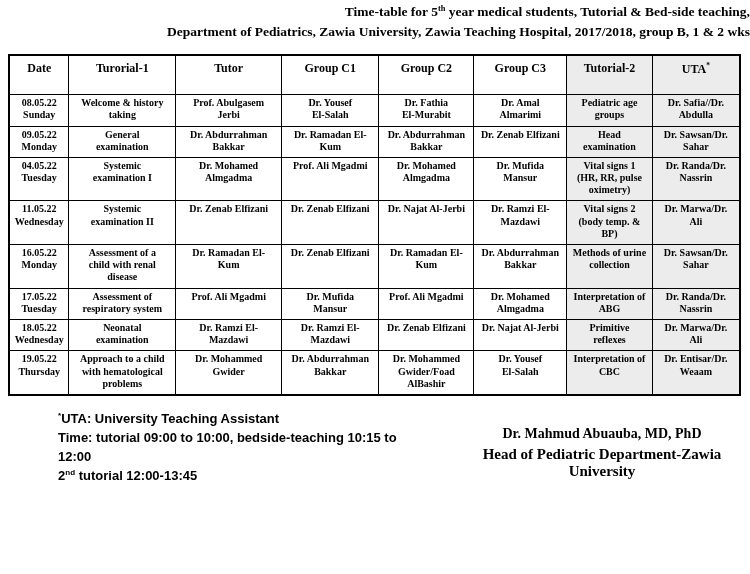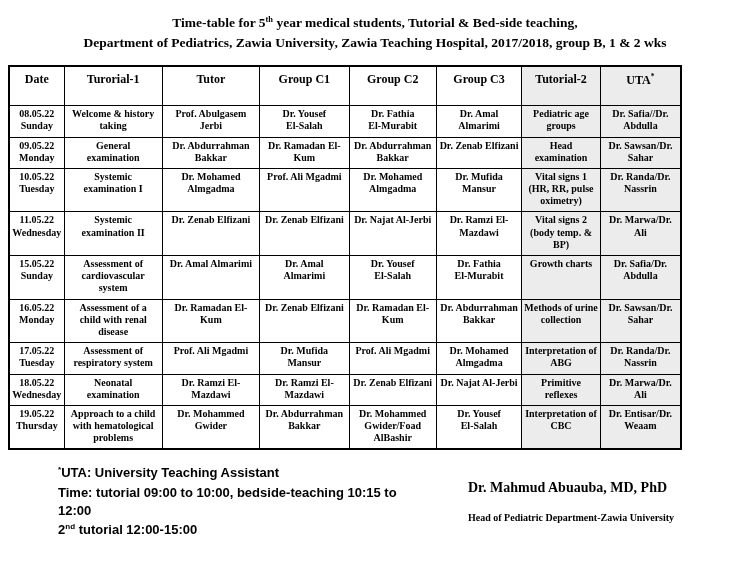--- a/index.html
+++ b/index.html
@@ -1,44 +1,44 @@
 <!DOCTYPE html>
 <html style="--shade: #ececec;"><head>
 <meta charset="utf-8">
 <style>
   html, body { margin:0; padding:0; background:#fff; }
   body { width:750px; height:574px; overflow:hidden; }
   .page { width:750px; height:574px; font-family:"Liberation Serif", serif; color:#000; }
 
-  .title { text-align:center; font-weight:bold; font-size:13.5px; line-height:1.45; padding-top:13px; }
+  .title { text-align:right; font-weight:bold; font-size:13.5px; line-height:1.45; padding-top:2px; }
   sup { font-size:0.62em; }
 
   table.tt {
     border-collapse:collapse; table-layout:fixed;
-    width:674px; margin:13px 0 0 8px;
+    width:733px; margin:13px 0 0 8px;
     border:2px solid #000;
   }
   .tt th, .tt td {
     border:1px solid #000; text-align:center; font-weight:bold;
     vertical-align:top; overflow:hidden; word-wrap:break-word;
   }
   .tt th { font-size:12px; padding:5px 2px 17px; background:#fff; }
   .tt td { font-size:10px; line-height:1.22; padding:2px 2px 4px; white-space:pre-line; }
   .tt th:nth-child(7), .tt th:nth-child(8),
   .tt td:nth-child(7), .tt td:nth-child(8) { background: var(--shade, #ececec); }
 
   .footer { display:flex; margin-top:14px;gap:46px; }
   .notes {
     flex:1; margin-left:58px;
     font-family:"Liberation Sans", sans-serif;
     font-weight:bold; font-size:13px; line-height:1.45;
   }
-  .sig { width:268px; text-align:left; padding-top:16px; margin-right:14px; }
+  .sig { width:268px; text-align:center; padding-top:16px; margin-right:14px; }
   .sig-name { font-size:14px; font-weight:bold; }
-  .sig-role { font-size:10px; font-weight:bold; margin-top:16px; }
+  .sig-role { font-size:15px; font-weight:bold; margin-top:4px; }
 </style>
 </head>
 <body>
 
 <div class="page">
 
   <div class="title">
     <div><span>Time-table for 5</span><sup>th</sup><span> year medical students, Tutorial &amp; Bed-side teaching,</span></div>
     <div>Department of Pediatrics, Zawia University, Zawia Teaching Hospital, 2017/2018, group B, 1 &amp; 2 wks</div>
   </div>
@@ -96,21 +96,21 @@
 Kum</td>
           <td>Dr. Abdurrahman
 Bakkar</td>
           <td>Dr. Zenab Elfizani</td>
           <td>Head
 examination</td>
           <td>Dr. Sawsan/Dr.
 Sahar</td>
         </tr>
         <tr>
-          <td>10.05.22
+          <td>04.05.22
 Tuesday</td>
           <td>Systemic
 examination I</td>
           <td>Dr. Mohamed
 Almgadma</td>
           <td>Prof. Ali Mgadmi</td>
           <td>Dr. Mohamed
 Almgadma</td>
           <td>Dr. Mufida
 Mansur</td>
@@ -130,37 +130,20 @@
           <td>Dr. Najat Al-Jerbi</td>
           <td>Dr. Ramzi El-
 Mazdawi</td>
           <td>Vital signs 2
 (body temp. &amp;
 BP)</td>
           <td>Dr. Marwa/Dr.
 Ali</td>
         </tr>
         <tr>
-          <td>15.05.22
-Sunday</td>
-          <td>Assessment of
-cardiovascular
-system</td>
-          <td>Dr. Amal Almarimi</td>
-          <td>Dr. Amal
-Almarimi</td>
-          <td>Dr. Yousef
-El-Salah</td>
-          <td>Dr. Fathia
-El-Murabit</td>
-          <td>Growth charts</td>
-          <td>Dr. Safia/Dr.
-Abdulla</td>
-        </tr>
-        <tr>
           <td>16.05.22
 Monday</td>
           <td>Assessment of a
 child with renal
 disease</td>
           <td>Dr. Ramadan El-
 Kum</td>
           <td>Dr. Zenab Elfizani</td>
           <td>Dr. Ramadan El-
 Kum</td>
@@ -223,21 +206,21 @@
           <td>Dr. Entisar/Dr.
 Weaam</td>
         </tr>
       </tbody>
   </table>
 
   <div class="footer">
     <div class="notes">
       <div><sup>*</sup><span>UTA: University Teaching Assistant</span></div>
       <div>Time: tutorial 09:00 to 10:00, bedside-teaching 10:15 to 12:00</div>
-      <div><span>2</span><sup>nd</sup><span> tutorial 12:00-15:00</span></div>
+      <div><span>2</span><sup>nd</sup><span> tutorial 12:00-13:45</span></div>
     </div>
     <div class="sig">
       <div class="sig-name">Dr. Mahmud Abuauba, MD, PhD</div>
       <div class="sig-role">Head of Pediatric Department-Zawia University</div>
     </div>
   </div>
 
 </div>
 
 </body></html>

